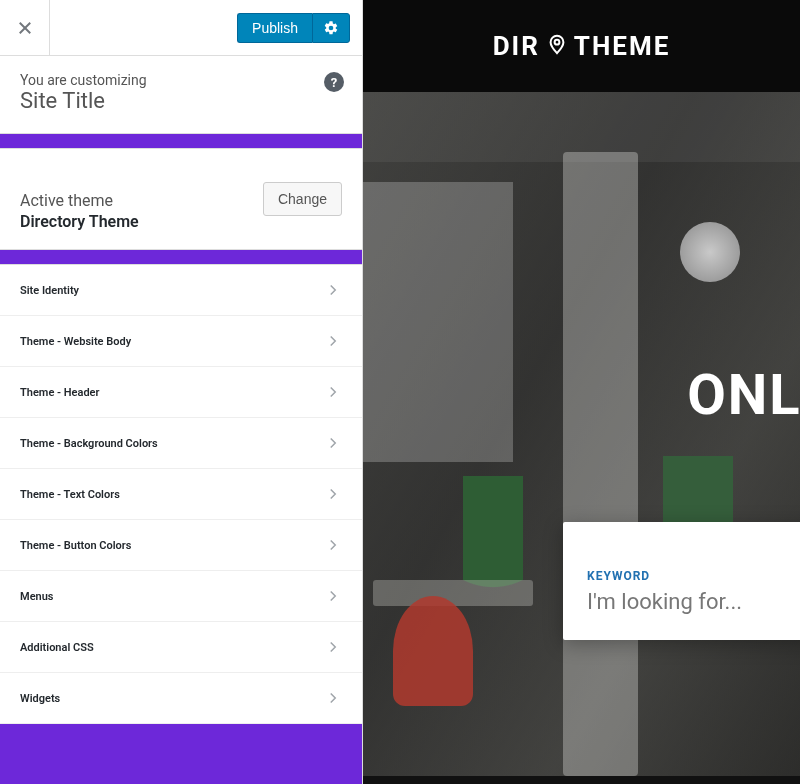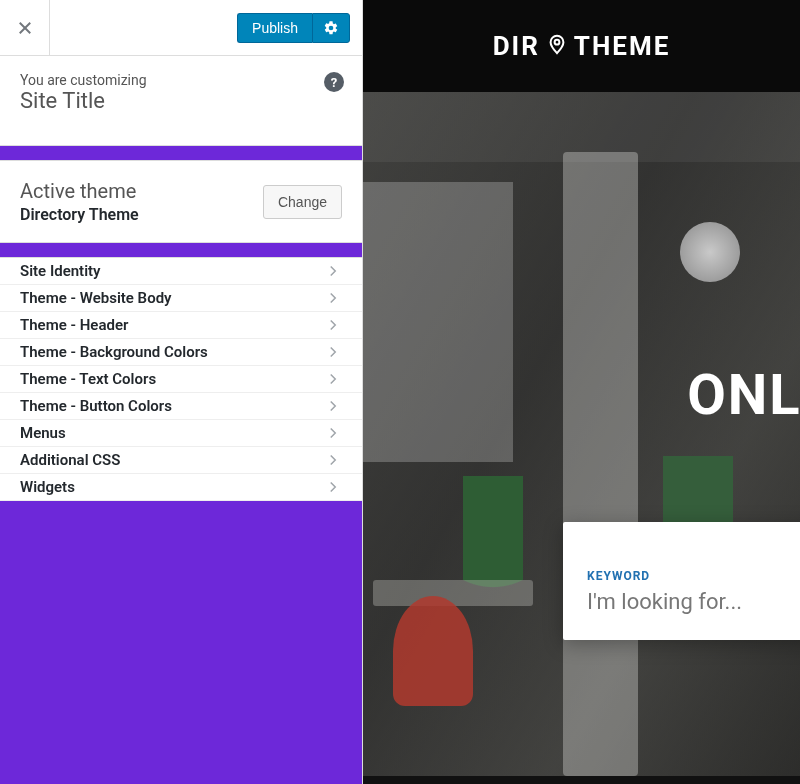--- a/index.html
+++ b/index.html
@@ -9,32 +9,32 @@
   
   .sidebar { width: 363px; flex: 0 0 363px; background: #6d28d9; border-right: 1px solid #ddd; display: flex; flex-direction: column; }
   .top-row { height: 56px; background: #fff; border-bottom: 1px solid #ddd; display: flex; align-items: center; justify-content: space-between; padding-right: 12px; }
   .close-btn { width: 50px; height: 56px; display: flex; align-items: center; justify-content: center; border-right: 1px solid #ddd; cursor: pointer; color: #72777c; }
   .close-btn svg { width: 18px; height: 18px; }
   .top-actions { display: flex; gap: 0; }
   .publish-btn { background: #0085ba; color: #fff; border: 1px solid #006799; border-right: none; border-radius: 3px 0 0 3px; padding: 6px 14px; font-size: 14px; font-weight: 500; cursor: pointer; }
   .gear-btn { background: #0085ba; border: 1px solid #006799; border-radius: 0 3px 3px 0; padding: 6px 10px; display: flex; align-items: center; justify-content: center; cursor: pointer; color: #fff; }
   .gear-btn svg { width: 16px; height: 16px; }
 
-  .context { background: #fff; padding: 16px 20px 32px 20px; border-bottom: 1px solid #ddd; position: relative; }
+  .context { background: #fff; padding: 16px 20px 20px 20px; border-bottom: 1px solid #ddd; position: relative; }
   .context .label { font-size: 14px; color: #555; }
   .context .title { font-size: 22px; color: #555; font-weight: 400; }
   .help-icon { position: absolute; top: 16px; right: 18px; width: 20px; height: 20px; border-radius: 50%; background: #555d66; color: #fff; display: flex; align-items: center; justify-content: center; font-size: 13px; font-weight: 700; cursor: pointer; }
 
   .theme-box { background: #fff; margin-top: 14px; padding: 18px 20px; border-top: 1px solid #ddd; border-bottom: 1px solid #ddd; display: flex; justify-content: space-between; align-items: center; }
-  .theme-box .tlabel { font-size: 20px; color: #555; }
+  .theme-box .tlabel { font-size: 16px; color: #555; margin-top: 24px; }
   .theme-box .tname { font-size: 16px; color: #23282d; font-weight: 600; margin-top: 2px; }
   .change-btn { background: #f7f7f7; border: 1px solid #ccc; border-radius: 3px; padding: 8px 14px; font-size: 14px; color: #555; cursor: pointer; }
 
   .menu { margin-top: 14px; background: #fff; border-top: 1px solid #ddd; }
-  .menu-item { display: flex; justify-content: space-between; align-items: center; padding: 4px 20px; border-bottom: 1px solid #eee; cursor: pointer; color: #23282d; font-size: 15px; font-weight: 600; }
+  .menu-item { display: flex; justify-content: space-between; align-items: center; padding: 16px 20px; border-bottom: 1px solid #eee; cursor: pointer; color: #23282d; font-size: 11px; font-weight: 600; }
   .menu-item svg { width: 18px; height: 18px; color: #a0a5aa; }
 
   
   .preview { flex: 1; position: relative; overflow: hidden; background: #111; }
   .preview-header { height: 92px; background: #0a0a0a; display: flex; align-items: center; justify-content: center; color: #fff; font-size: 26px; font-weight: 700; letter-spacing: 2px; }
   .preview-header .pin { margin: 0 6px; }
   .hero { position: relative; height: 684px; background: linear-gradient(rgba(30,30,30,0.55), rgba(30,30,30,0.55)), linear-gradient(120deg,#6b6b66,#4b4b48 40%,#6e6e68 70%,#3f3f3b); }
   .hero-scene { position:absolute; inset:0; }
   .hero-scene .ceiling  { position:absolute; left:0; right:0; top:0; height:70px; background:rgba(255,255,255,0.06); }
   .hero-scene .pillar   { position:absolute; top:60px; bottom:0; left:200px; width:75px; background:rgba(230,230,225,0.35); border-radius:4px; }

